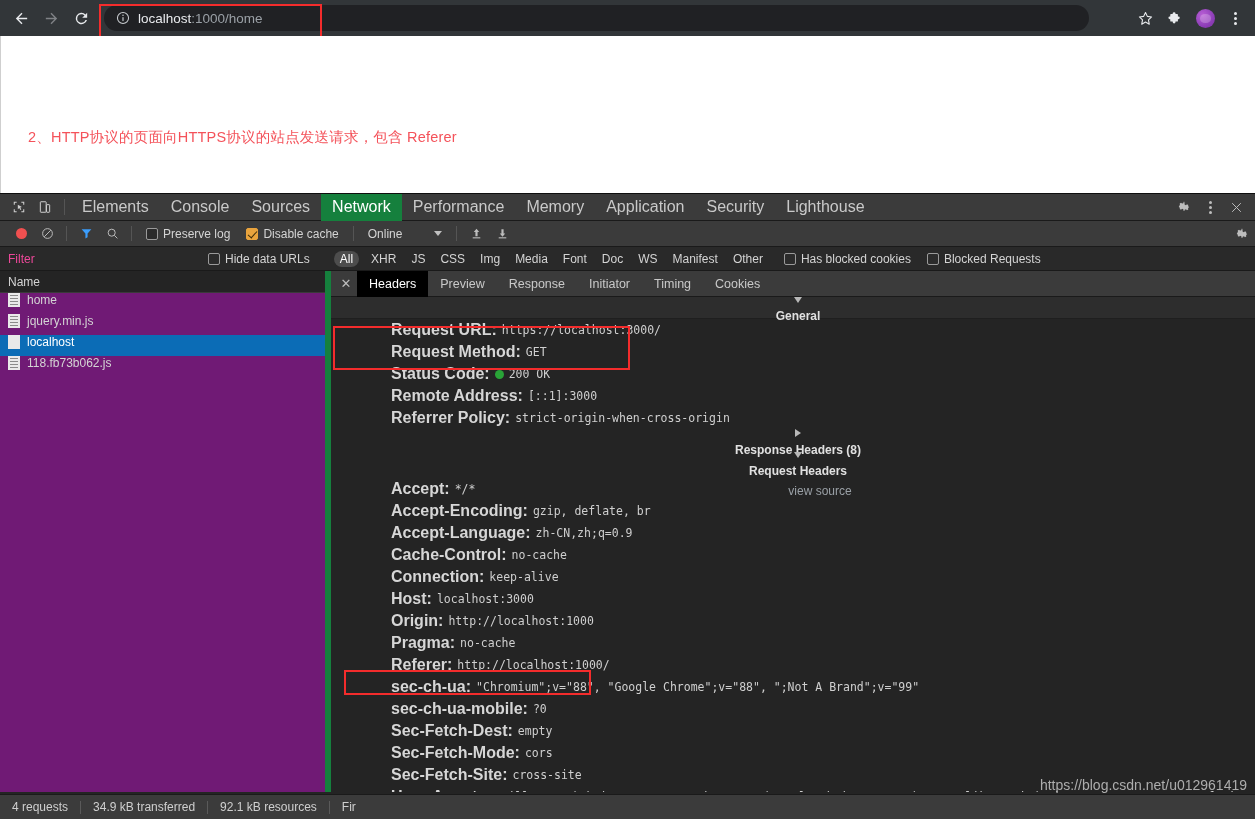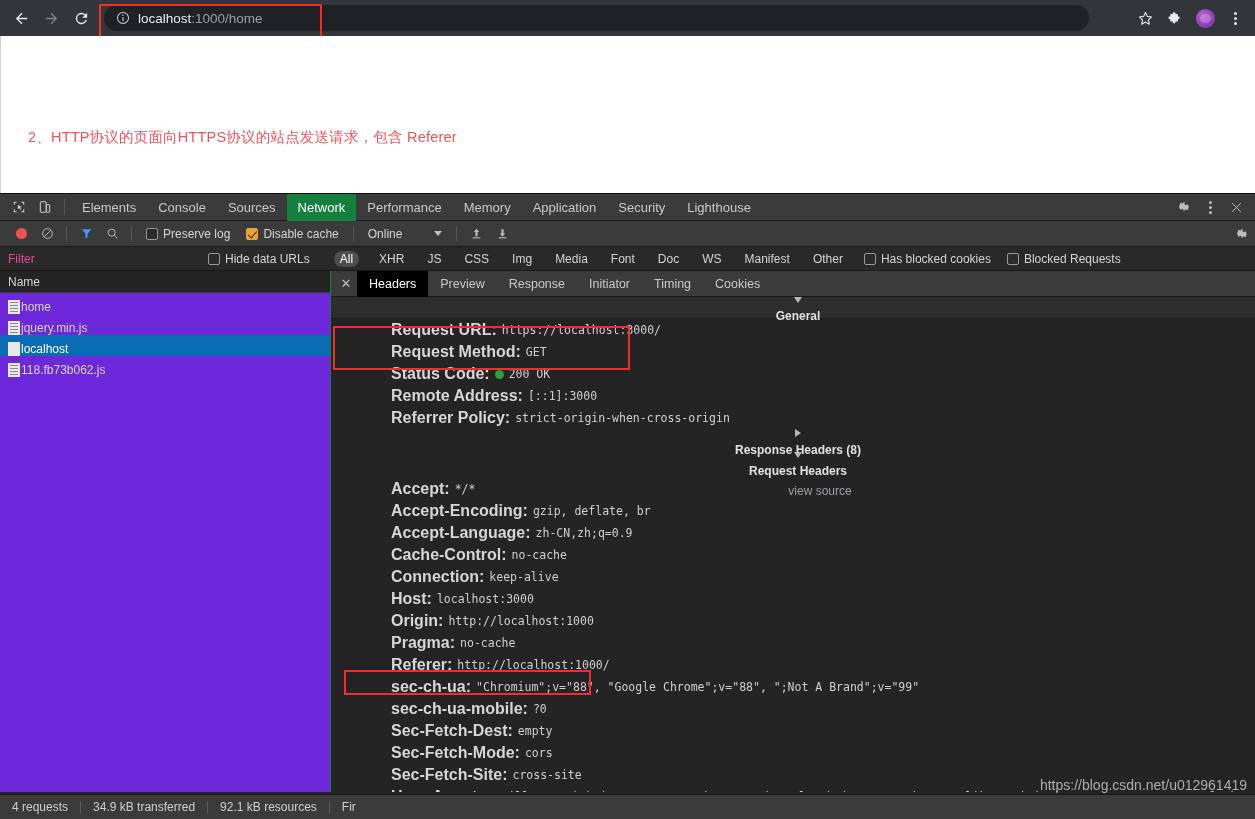--- a/index.html
+++ b/index.html
@@ -76,21 +76,21 @@
     height: 27px; background: #3b3b3b; display: flex; align-items: center;
     border-bottom: 1px solid #1a1a1a; padding-left: 6px;
   }
   .dt-tool-icon {
     width: 26px; height: 22px; display: flex; align-items: center; justify-content: center;
     color: #cfcfcf;
   }
   .dt-sep { width: 1px; height: 16px; background: #555; margin: 0 6px; }
   .dt-tab {
     padding: 0 11px; height: 27px; display: flex; align-items: center;
-    color: #c9c9c9; font-size: 13px; white-space: nowrap;
+    color: #c9c9c9; font-size: 16px; white-space: nowrap;
   }
   .dt-tab.active { background: #15803d; color: #ffffff; }
   .dt-tabbar-right { margin-left: auto; display: flex; align-items: center; padding-right: 6px; }
 
   .dt-toolbar {
     height: 26px; background: #3b3b3b; display: flex; align-items: center;
     gap: 0; padding-left: 8px; border-bottom: 1px solid #1a1a1a;
   }
   .rec-dot { width: 11px; height: 11px; border-radius: 50%; background: #f05050; }
   .tb-item { display: flex; align-items: center; justify-content: center; width: 26px; height: 22px; }
@@ -108,33 +108,33 @@
   .caret-d { width: 0; height: 0; border-left: 4px solid transparent; border-right: 4px solid transparent; border-top: 5px solid #c0c0c0; }
   .vline { width: 1px; height: 15px; background: #555; margin: 0 6px; }
 
   .dt-filterbar {
     height: 24px; background: #292929; display: flex; align-items: center;
     border-bottom: 1px solid #1a1a1a; font-size: 12px;
   }
   .filter-input {
     width: 200px; padding-left: 8px; color: #ec4899; font-size: 12px;
   }
-  .filter-types { display: flex; align-items: center; gap: 17px; margin-left: 16px; }
+  .filter-types { display: flex; align-items: center; gap: 9px; margin-left: 16px; }
   .ftype { color: #d4d4d4; padding: 1px 3px; border-radius: 3px; }
   .ftype.sel { background: #4d4d4d; color: #ffffff; border-radius: 8px; padding: 1px 6px; }
 
   
   .dt-main { display: flex; height: 521px; }
-  .req-list { width: 331px; background: #6d28d9; border-right: 1px solid #15803d; }
+  .req-list { width: 331px; background: #701a75; border-right: 6px solid #15803d; }
   .req-head {
     height: 22px; display: flex; align-items: center; padding-left: 8px;
     color: #d4d4d4; font-size: 12px; border-bottom: 1px solid #3a3a3a; background: #242424;
   }
   .req-row {
-    height: 21px; display: flex; align-items: flex-end; gap: 1px; padding-left: 8px;
+    height: 21px; display: flex; align-items: flex-start; gap: 7px; padding-left: 8px;
     color: #d4d4d4; font-size: 12px;
   }
   .req-row.sel { background: #0b6cb6; color: #ffffff; }
   .doc-ico {
     width: 12px; height: 14px; background: #e9e9e9; flex: 0 0 auto; position: relative;
   }
   .doc-ico::after {
     content: ""; position: absolute; left: 2px; top: 2px; right: 2px; bottom: 2px;
     background: repeating-linear-gradient(to bottom, #8a8a8a 0 1px, transparent 1px 3px);
   }

